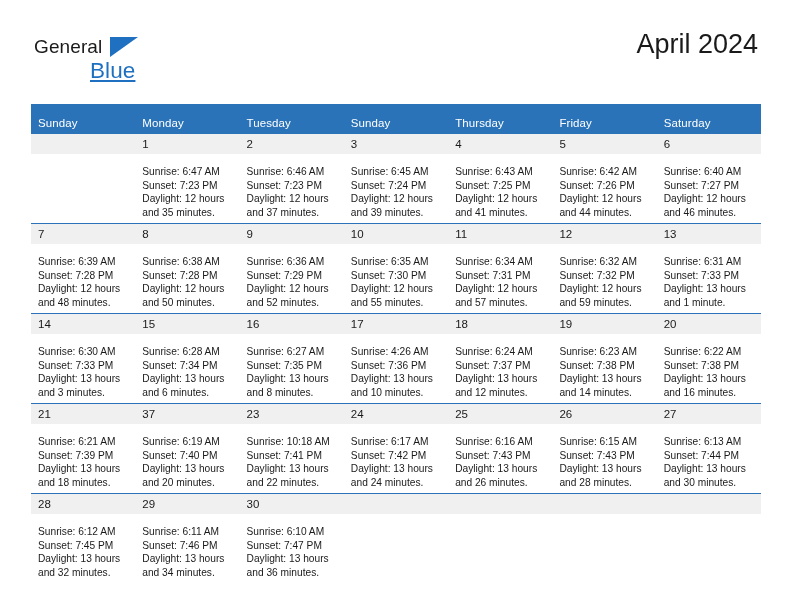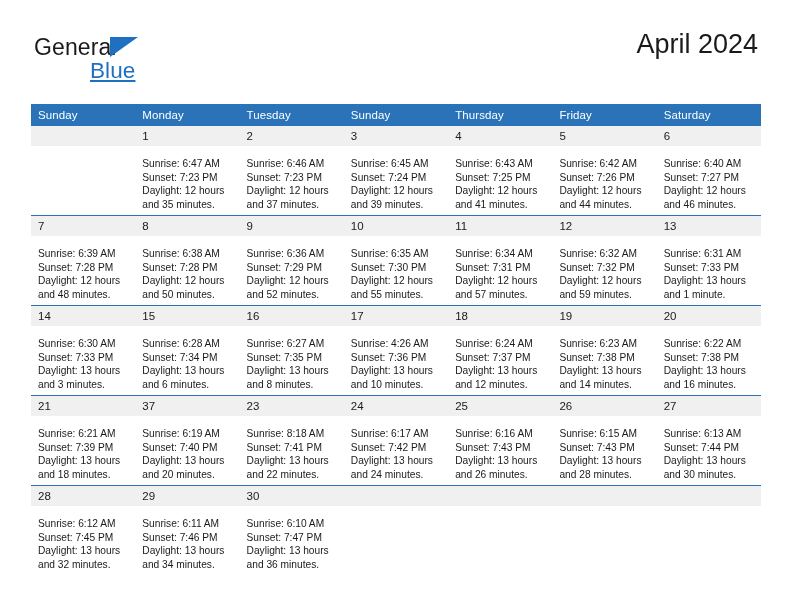--- a/index.html
+++ b/index.html
@@ -33,21 +33,21 @@
     position: absolute;
     left: 0;
     top: 6px;
     width: 200px;
     height: 56px;
   }
   .brand-general {
     position: absolute;
     left: 0;
     top: 0;
-    font-size: 23px;
+    font-size: 19px;
     letter-spacing: 0.1px;
     color: #1a1a1a;
     font-family: "Liberation Sans", sans-serif;
     line-height: 26px;
   }
   .brand-flag {
     position: absolute;
     left: 76px;
     top: 3px;
     width: 0;
@@ -98,21 +98,21 @@
     width: 730px;
     border-collapse: collapse;
     table-layout: fixed;
   }
   .cal-table th {
     background: #2a73b8;
     color: #ffffff;
     font-size: 11.5px;
     font-weight: normal;
     text-align: left;
-    padding: 5px 0 5px 7px;
+    padding: 13px 0 5px 7px;
     height: 11px;
     letter-spacing: 0.1px;
   }
   .cal-table td {
     vertical-align: top;
     padding: 0;
     border-top: 1px solid #2a73b8;
     height: 89px;
     width: 104.28px;
     background: #ffffff;
@@ -378,21 +378,21 @@
               <div class="details">
                 <div>Sunrise: 6:19 AM</div>
                 <div>Sunset: 7:40 PM</div>
                 <div>Daylight: 13 hours</div>
                 <div>and 20 minutes.</div>
               </div>
             </td>
             <td>
               <div class="daynum">23</div>
               <div class="details">
-                <div>Sunrise: 8:18 AM</div>
+                <div>Sunrise: 10:18 AM</div>
                 <div>Sunset: 7:41 PM</div>
                 <div>Daylight: 13 hours</div>
                 <div>and 22 minutes.</div>
               </div>
             </td>
             <td>
               <div class="daynum">24</div>
               <div class="details">
                 <div>Sunrise: 6:17 AM</div>
                 <div>Sunset: 7:42 PM</div>

